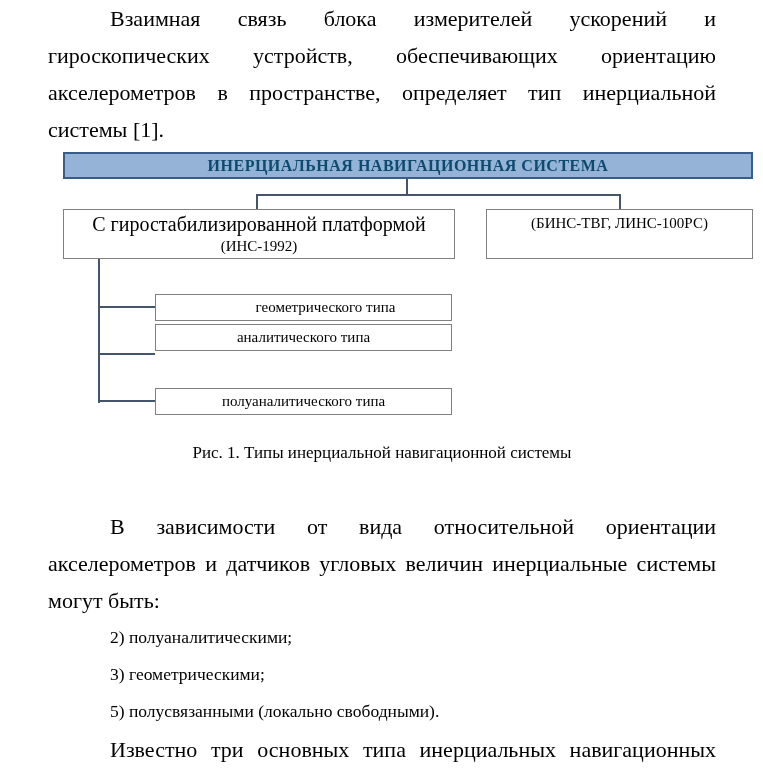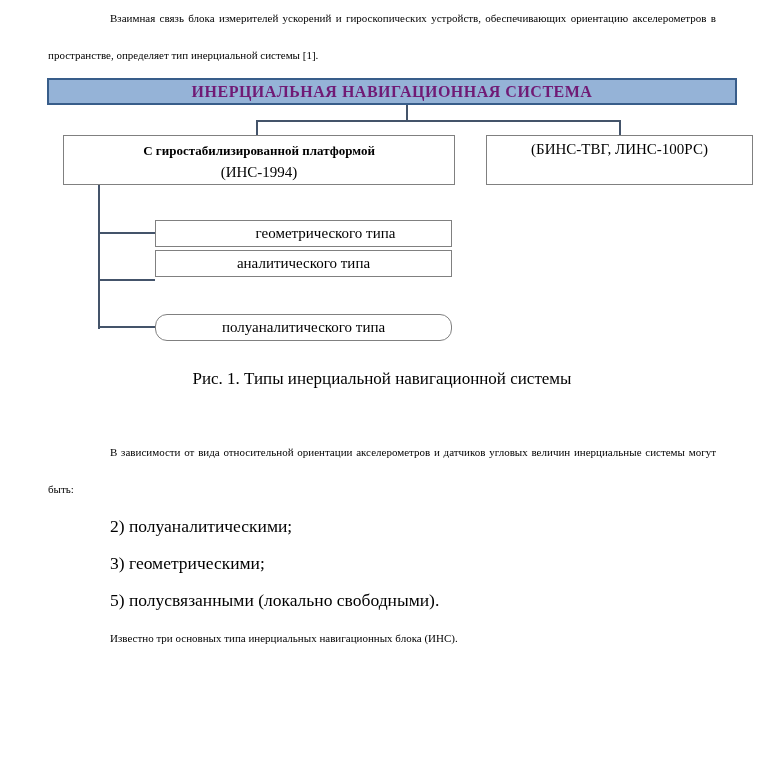--- a/index.html
+++ b/index.html
@@ -7,21 +7,21 @@
     position: relative;
     width: 763px;
     height: 778px;
     background: #ffffff;
     overflow: hidden;
     font-family: "Liberation Serif", "DejaVu Serif", serif;
     color: #000000;
   }
   .body-text {
     margin: 0 47px 0 48px;
-    font-size: 11px;
+    font-size: 22px;
     line-height: 37px;
     text-align: justify;
   }
   .indent { text-indent: 62px; }
   .p2 { margin-top: 37px; }
   .p3 { margin-top: 1px; }
   .list-item {
     margin: 0 47px 0 48px;
     padding-left: 62px;
     font-size: 17.5px;
@@ -38,27 +38,27 @@
   
   .figure {
     position: relative;
     margin-top: 4px;
     height: 264px;
     width: 763px;
   }
   .figure * { box-sizing: border-box; }
   .root-box {
     position: absolute;
-    left: 47px; top: 0;
+    left: 63px; top: 0;
     width: 690px; height: 27px;
     background: #95b3d7;
     border: 2px solid #385d8a;
     display: flex; align-items: center; justify-content: center;
     font-weight: bold; font-size: 16px; letter-spacing: 0.5px;
-    color: #701a75;
+    color: #0c4a6e;
   }
   .conn { position: absolute; background: #44546a; }
   .root-drop  { left: 406px; top: 27px; width: 2px;  height: 15px; }
   .h-branch   { left: 256px; top: 42px; width: 365px; height: 2px; }
   .left-drop  { left: 256px; top: 42px; width: 2px;  height: 15px; }
   .right-drop { left: 619px; top: 42px; width: 2px;  height: 15px; }
   .tree-line  { left: 98px;  top: 107px; width: 2px; height: 144px; }
   .stub { left: 100px; width: 55px; height: 2px; }
   .stub1 { top: 154px; }
   .stub2 { top: 201px; }
@@ -66,54 +66,54 @@
   .node-box {
     position: absolute;
     top: 57px; height: 50px;
     background: #ffffff;
     border: 1px solid #808080;
     text-align: center;
     padding-top: 3px;
   }
   .left-branch  { left: 63px;  width: 392px; }
   .right-branch { left: 486px; width: 267px; }
-  .node-title   { font-weight: bold; font-size: 13px; line-height: 23px; }
+  .node-title   { font-weight: normal; font-size: 20px; line-height: 23px; }
   .node-subtitle{ font-size: 15px; line-height: 21px; }
   .sub-box {
     position: absolute;
     left: 155px; width: 297px; height: 27px;
     background: #ffffff;
     border: 1px solid #808080;
     display: flex; align-items: center; justify-content: center;
     font-size: 15px;
   }
   .sub1 { top: 142px; padding-left: 44px; }
   .sub2 { top: 172px; }
-  .sub3 { top: 236px; border-radius: 12px; }
+  .sub3 { top: 236px; }
 </style>
 </head>
 <body>
 
 <div class="page">
 
   <p class="body-text indent">Взаимная связь блока измерителей ускорений и гироскопических устройств, обеспечивающих ориентацию акселерометров в пространстве, определяет тип инерциальной системы [1].</p>
 
   <div class="figure">
     <div class="root-box">
       <span>ИНЕРЦИАЛЬНАЯ НАВИГАЦИОННАЯ СИСТЕМА</span>
     </div>
 
     <div class="conn root-drop"></div>
     <div class="conn h-branch"></div>
     <div class="conn left-drop"></div>
     <div class="conn right-drop"></div>
 
     <div class="node-box left-branch">
       <div class="node-title">С гиростабилизированной платформой</div>
-      <div class="node-subtitle">(ИНС-1994)</div>
+      <div class="node-subtitle">(ИНС-1992)</div>
     </div>
 
     <div class="node-box right-branch">
       <div class="node-subtitle">(БИНС-ТВГ, ЛИНС-100РС)</div>
     </div>
 
     <div class="conn tree-line"></div>
     <div class="conn stub stub1"></div>
     <div class="conn stub stub2"></div>
     <div class="conn stub stub3"></div>

